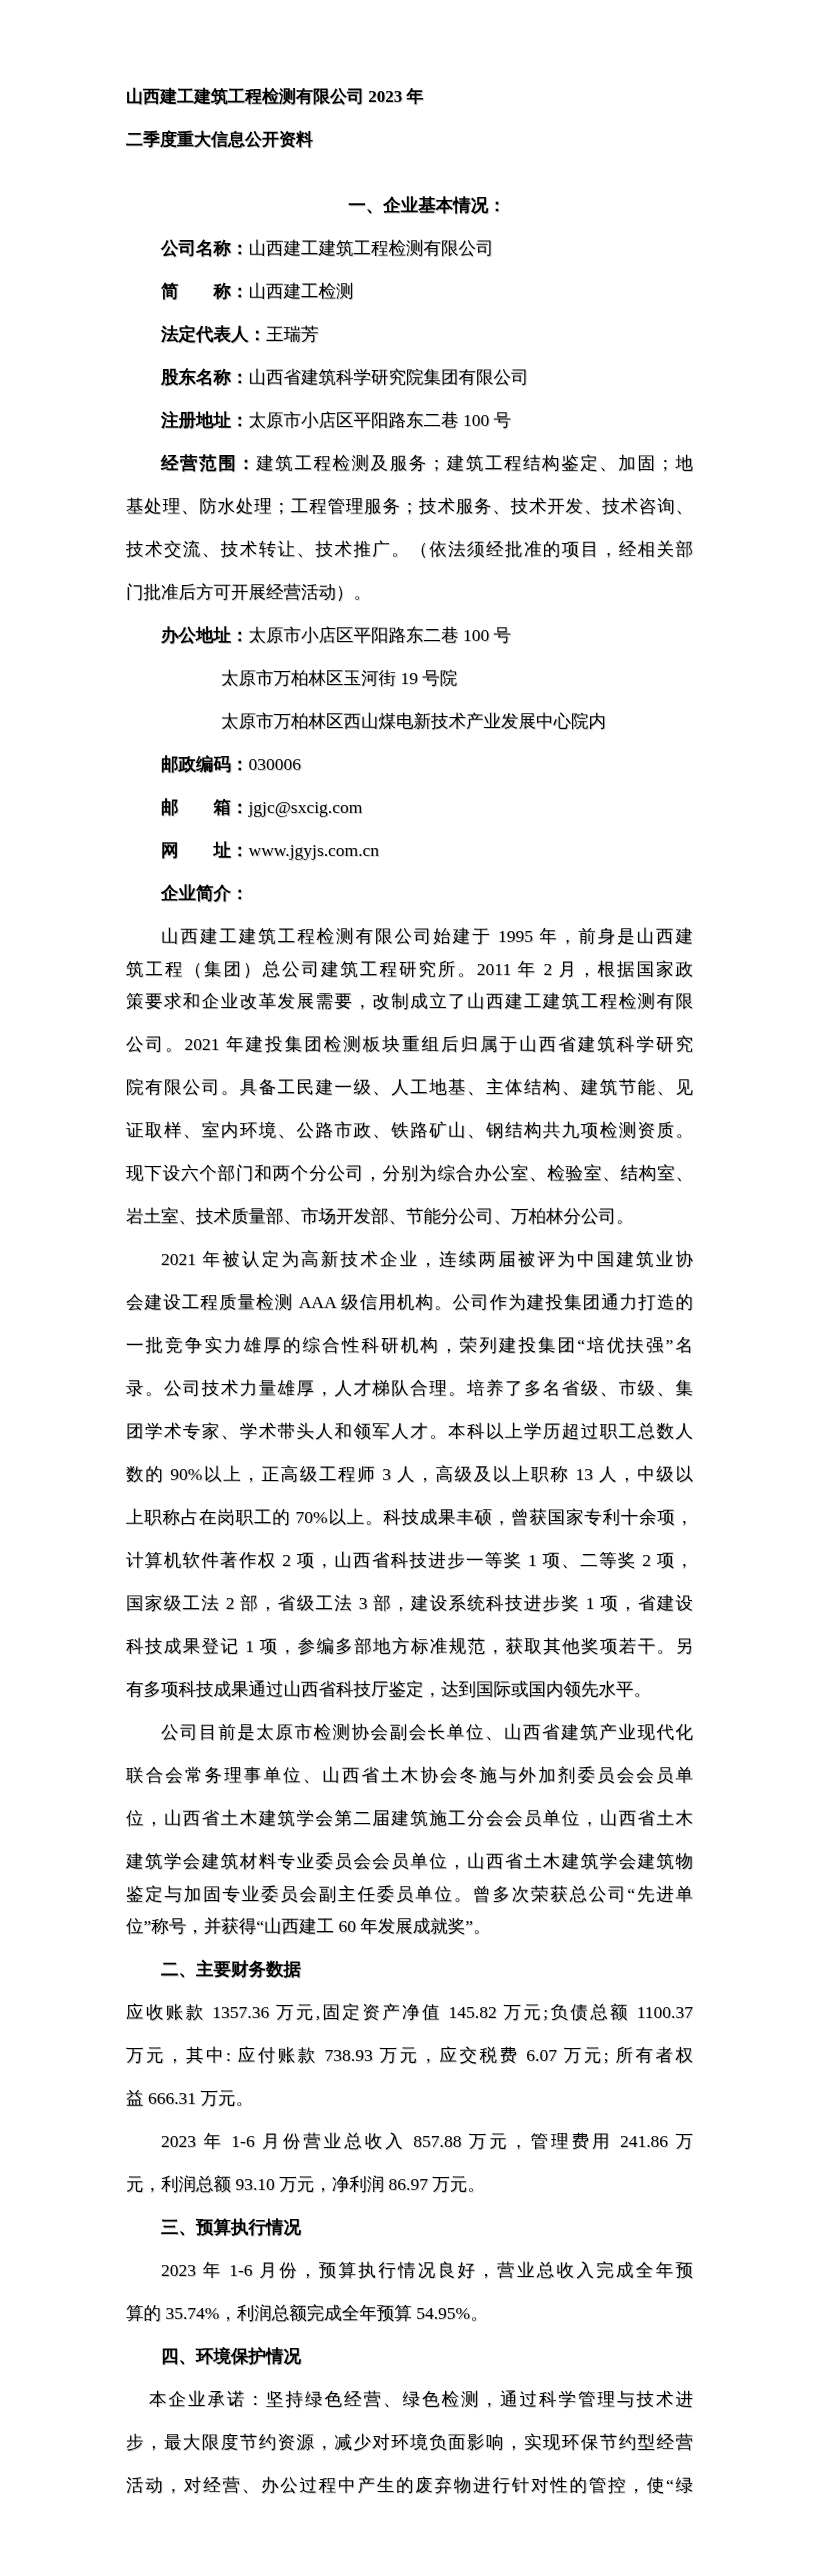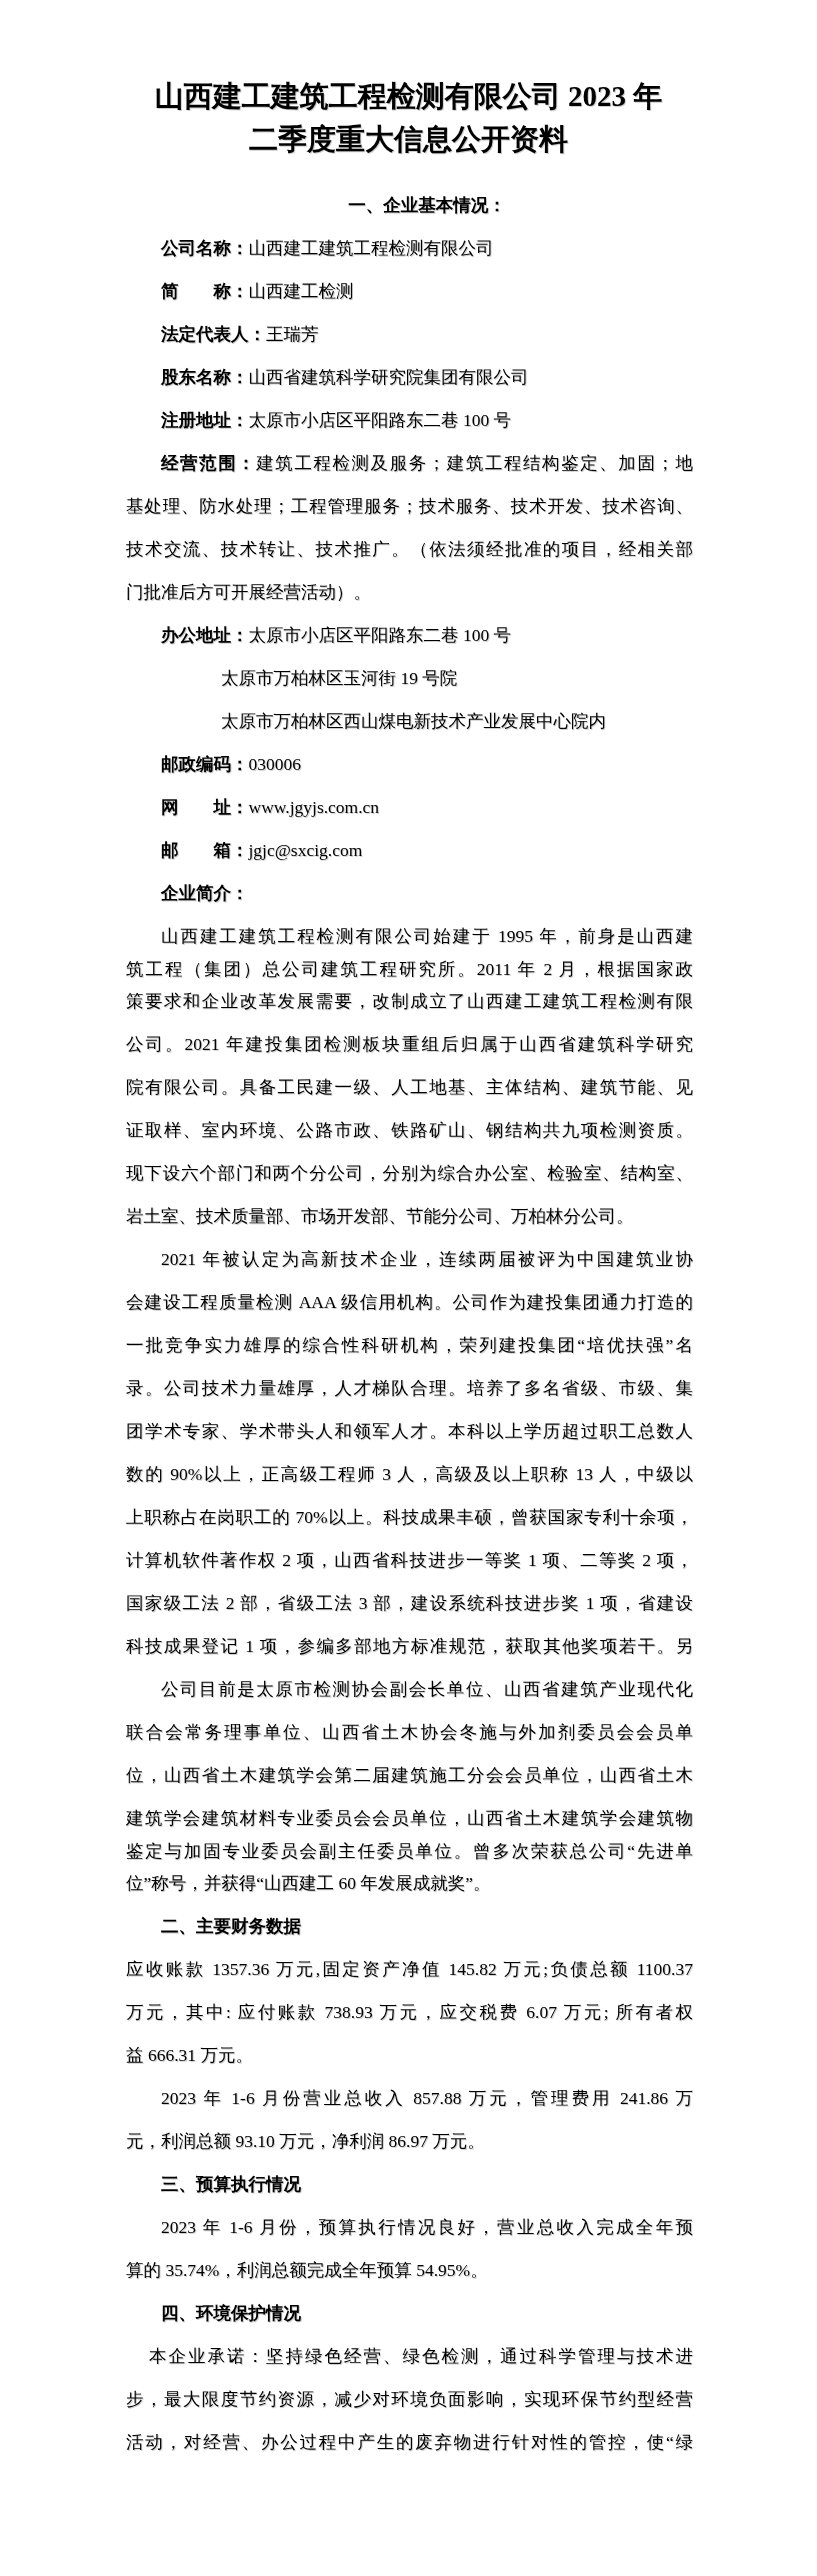--- a/index.html
+++ b/index.html
@@ -9,22 +9,22 @@
     margin:0 auto;
     background:#ffffff;
     color:#000000;
     font-family:"Liberation Serif","DejaVu Serif",serif;
     overflow:hidden;
     text-shadow:1px 1px 0 rgba(90,90,90,0.30);
   }
   .title-block{margin:75px 126px 23px 126px;}
   .title-line{
     height:43px;line-height:43px;
-    text-align:center;
-    font-size:29px;font-weight:bold;
+    text-align:left;
+    font-size:17px;font-weight:bold;
     white-space:nowrap;
   }
   .content{margin:0 125px 0 126px;width:567px;}
   .ln{
     height:43px;line-height:43px;
     font-size:17.5px;
     overflow:hidden;
     text-align:left;
   }
   .ln.tight{height:22px;line-height:22px;}
@@ -47,41 +47,42 @@
       <div class="ln" style="text-indent: 35px;"><b>股东名称：</b>山西省建筑科学研究院集团有限公司</div>
       <div class="ln" style="text-indent: 35px;"><b>注册地址：</b>太原市小店区平阳路东二巷 100 号</div>
       <div class="ln just" style="text-indent: 35px;"><b>经营范围：</b>建筑工程检测及服务；建筑工程结构鉴定、加固；地</div>
       <div class="ln just">基处理、防水处理；工程管理服务；技术服务、技术开发、技术咨询、</div>
       <div class="ln just">技术交流、技术转让、技术推广。（依法须经批准的项目，经相关部</div>
       <div class="ln">门批准后方可开展经营活动）。</div>
       <div class="ln" style="text-indent: 35px;"><b>办公地址：</b>太原市小店区平阳路东二巷 100 号</div>
       <div class="ln" style="text-indent: 95px;">太原市万柏林区玉河街 19 号院</div>
       <div class="ln" style="text-indent: 95px;">太原市万柏林区西山煤电新技术产业发展中心院内</div>
       <div class="ln" style="text-indent: 35px;"><b>邮政编码：</b>030006</div>
+      <div class="ln" style="text-indent: 35px;"><b>邮　　箱：</b>jgjc@sxcig.com</div>
       <div class="ln" style="text-indent: 35px;"><b>网　　址：</b>www.jgyjs.com.cn</div>
-      <div class="ln" style="text-indent: 35px;"><b>邮　　箱：</b>jgjc@sxcig.com</div>
       <div class="ln" style="text-indent: 35px;"><b>企业简介：</b></div>
       <div class="ln just" style="text-indent: 35px;">山西建工建筑工程检测有限公司始建于 1995 年，前身是山西建</div>
       <div class="ln tight just">筑工程（集团）总公司建筑工程研究所。2011 年 2 月，根据国家政</div>
       <div class="ln just">策要求和企业改革发展需要，改制成立了山西建工建筑工程检测有限</div>
       <div class="ln just">公司。2021 年建投集团检测板块重组后归属于山西省建筑科学研究</div>
       <div class="ln just">院有限公司。具备工民建一级、人工地基、主体结构、建筑节能、见</div>
       <div class="ln just">证取样、室内环境、公路市政、铁路矿山、钢结构共九项检测资质。</div>
       <div class="ln just">现下设六个部门和两个分公司，分别为综合办公室、检验室、结构室、</div>
       <div class="ln">岩土室、技术质量部、市场开发部、节能分公司、万柏林分公司。</div>
       <div class="ln just" style="text-indent: 35px;">2021 年被认定为高新技术企业，连续两届被评为中国建筑业协</div>
       <div class="ln just">会建设工程质量检测 AAA 级信用机构。公司作为建投集团通力打造的</div>
       <div class="ln just">一批竞争实力雄厚的综合性科研机构，荣列建投集团“培优扶强”名</div>
       <div class="ln just">录。公司技术力量雄厚，人才梯队合理。培养了多名省级、市级、集</div>
       <div class="ln just">团学术专家、学术带头人和领军人才。本科以上学历超过职工总数人</div>
       <div class="ln just">数的 90%以上，正高级工程师 3 人，高级及以上职称 13 人，中级以</div>
       <div class="ln just">上职称占在岗职工的 70%以上。科技成果丰硕，曾获国家专利十余项，</div>
       <div class="ln just">计算机软件著作权 2 项，山西省科技进步一等奖 1 项、二等奖 2 项，</div>
       <div class="ln just">国家级工法 2 部，省级工法 3 部，建设系统科技进步奖 1 项，省建设</div>
       <div class="ln just">科技成果登记 1 项，参编多部地方标准规范，获取其他奖项若干。另</div>
+      <div class="ln">有多项科技成果通过山西省科技厅鉴定，达到国际或国内领先水平。</div>
       <div class="ln just" style="text-indent: 35px;">公司目前是太原市检测协会副会长单位、山西省建筑产业现代化</div>
       <div class="ln just">联合会常务理事单位、山西省土木协会冬施与外加剂委员会会员单</div>
       <div class="ln just">位，山西省土木建筑学会第二届建筑施工分会会员单位，山西省土木</div>
       <div class="ln just">建筑学会建筑材料专业委员会会员单位，山西省土木建筑学会建筑物</div>
       <div class="ln tight just">鉴定与加固专业委员会副主任委员单位。曾多次荣获总公司“先进单</div>
       <div class="ln">位”称号，并获得“山西建工 60 年发展成就奖”。</div>
       <div class="ln" style="text-indent: 35px;"><b>二、主要财务数据</b></div>
       <div class="ln just">应收账款 1357.36 万元,固定资产净值 145.82 万元;负债总额 1100.37</div>
       <div class="ln just">万元，其中: 应付账款 738.93 万元，应交税费 6.07 万元; 所有者权</div>
       <div class="ln">益 666.31 万元。</div>

